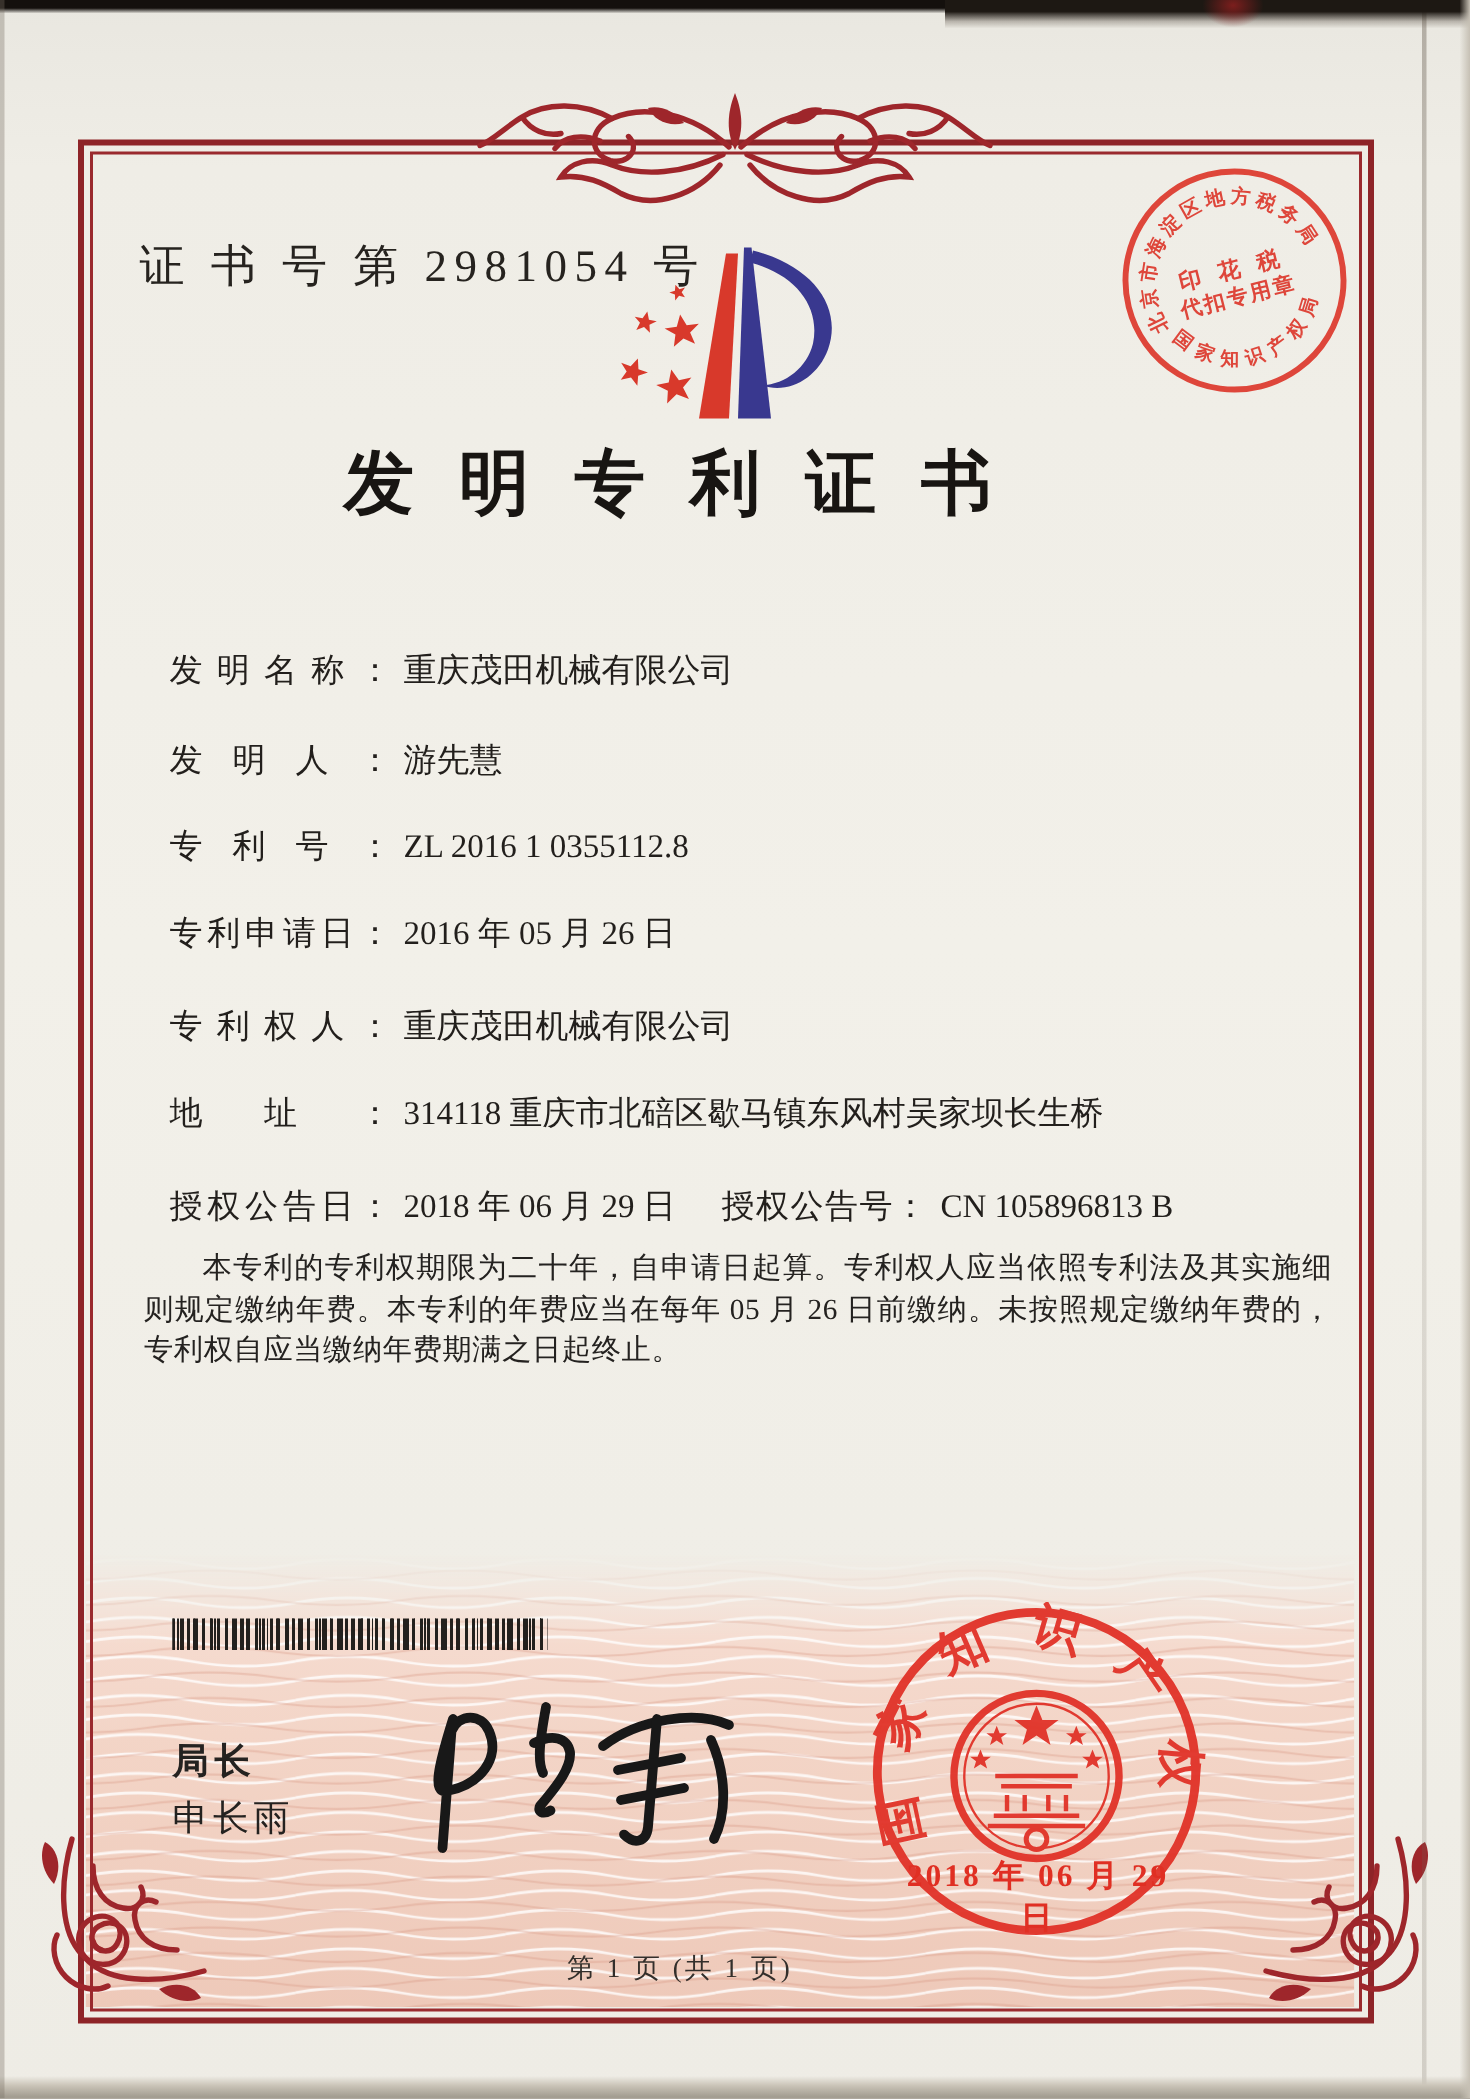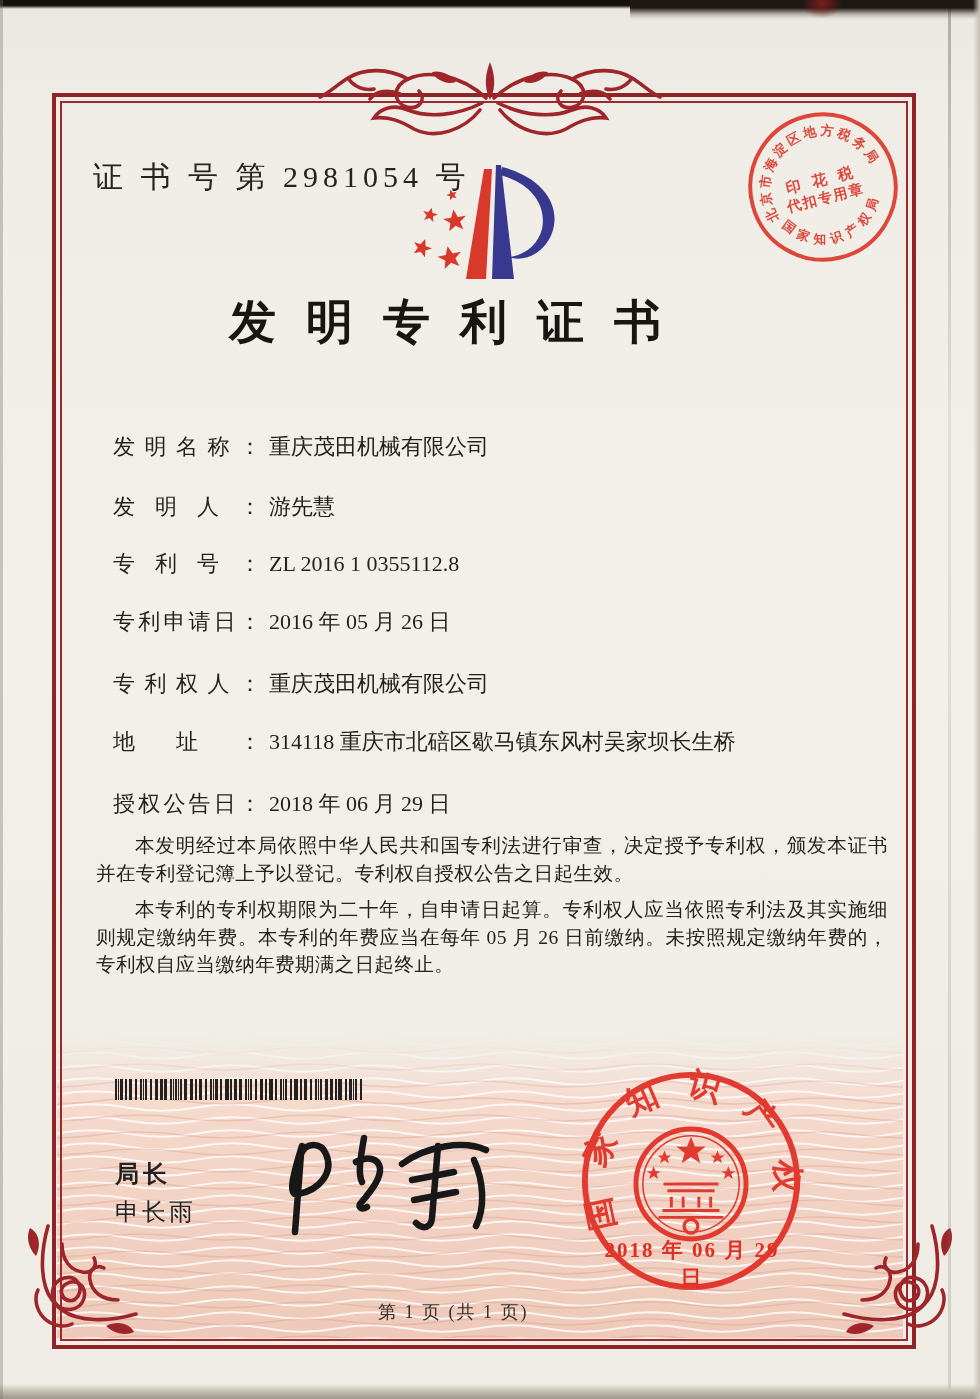--- a/index.html
+++ b/index.html
@@ -191,24 +191,26 @@
     <span class="lab">专利申请日：</span><span class="val">2016 年 05 月 26 日</span>
   </div>
   <div class="row" style="top:669px">
     <span class="lab">专利权人：</span><span class="val">重庆茂田机械有限公司</span>
   </div>
   <div class="row" style="top:727px">
     <span class="lab">地址：</span><span class="val">314118 重庆市北碚区歇马镇东风村吴家坝长生桥</span>
   </div>
   <div class="row" style="top:789px">
     <span class="lab">授权公告日：</span><span class="val">2018 年 06 月 29 日</span>
+    <span class="cell2">
+      <span class="lab">授权公告号：</span><span class="val">CN 105896813 B</span>
+    </span>
   </div>
 
   <div class="paras">
-    <p>本发明经过本局依照中华人民共和国专利法进行审查，决定授予专利权，颁发本证书并在专利登记簿上予以登记。专利权自授权公告之日起生效。</p>
     <p>本专利的专利权期限为二十年，自申请日起算。专利权人应当依照专利法及其实施细则规定缴纳年费。本专利的年费应当在每年 05 月 26 日前缴纳。未按照规定缴纳年费的，专利权自应当缴纳年费期满之日起终止。</p>
   </div>
 
   <div class="barcode"></div>
 
   <div class="officer-title">局长</div>
   <div class="officer-name">申长雨</div>
 
   <div class="signature">
     <svg viewBox="0 0 230 122" width="230" height="122" aria-hidden="true">

